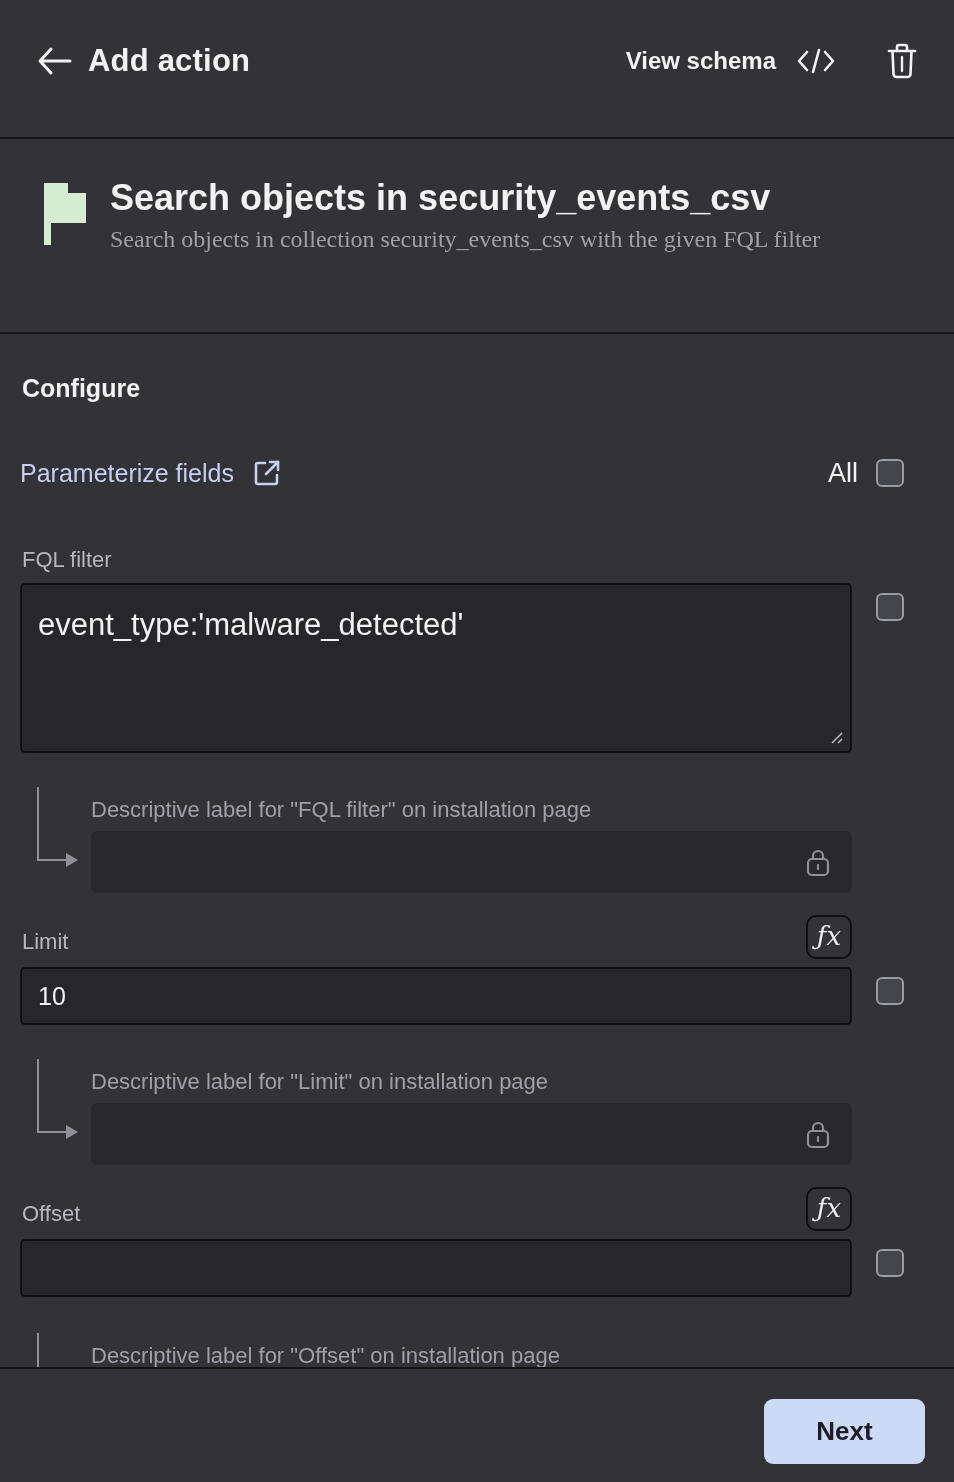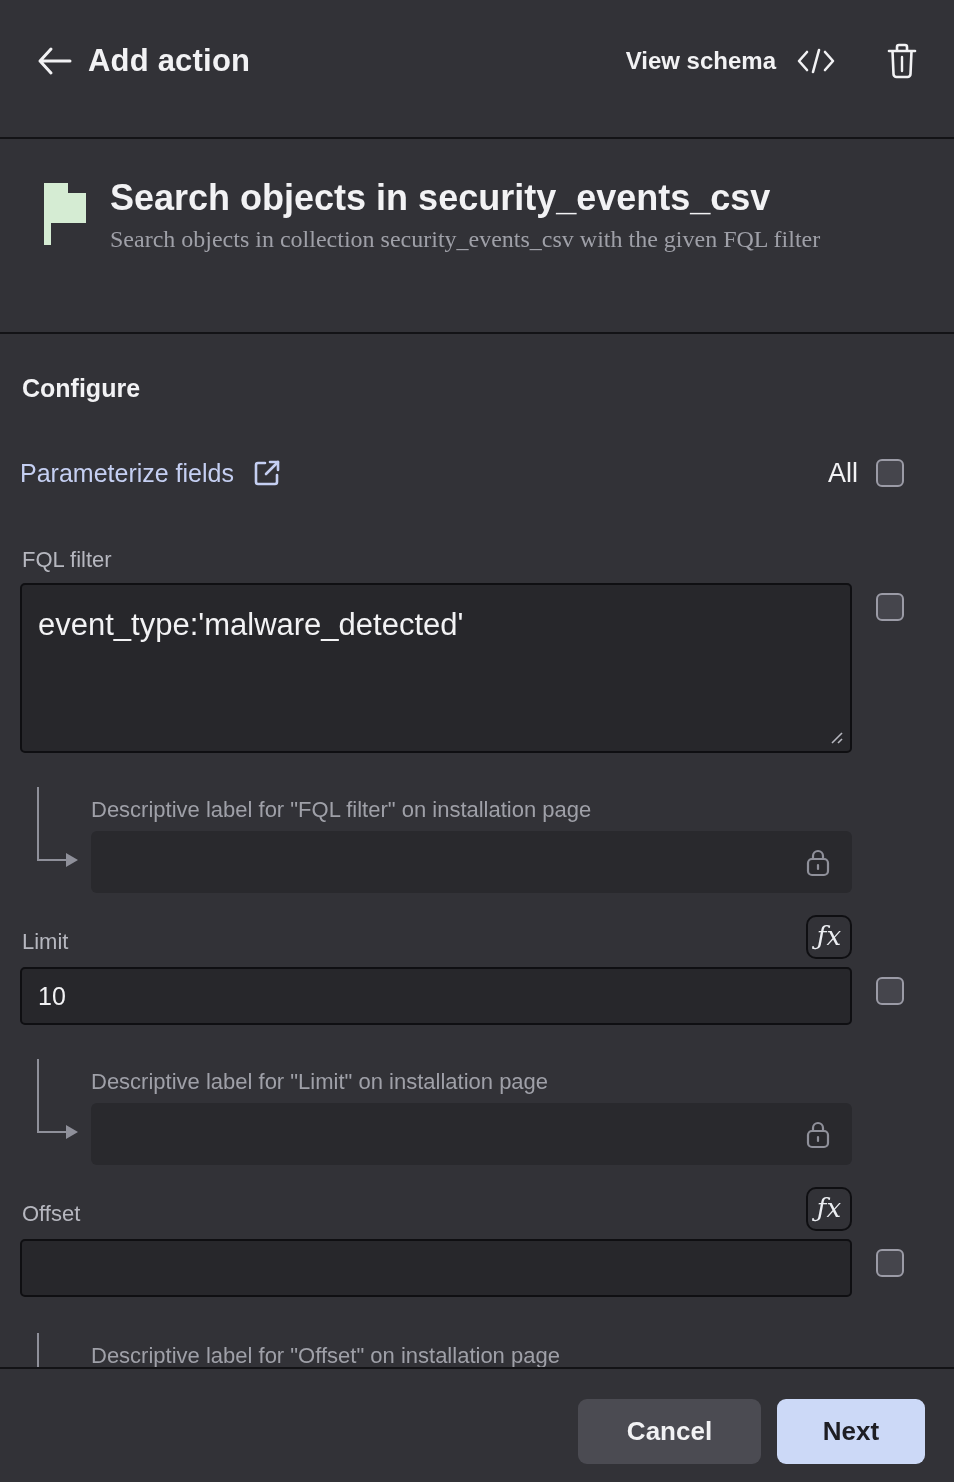--- a/index.html
+++ b/index.html
@@ -148,21 +148,21 @@
     display: flex; align-items: center; justify-content: flex-end;
     padding-right: 29px; gap: 16px;
     background: var(--page-bg, #323237);
   }
   .btn {
     height: 65px; border: none; border-radius: 9px;
     font-family: "Liberation Sans", "DejaVu Sans", sans-serif;
     font-size: 26px; font-weight: 700; cursor: pointer;
   }
   .btn-cancel { width: 183px; background: var(--cancel-bg, #4b4b52); color: var(--text-primary, #f2f2f4); }
-  .btn-next { width: 148px; background: var(--next-bg, #ccd9f7); color: var(--next-text, #1e1e24); }
+  .btn-next { width: 161px; background: var(--next-bg, #ccd9f7); color: var(--next-text, #1e1e24); }
 
   svg { display: block; }
 </style>
 </head>
 <body>
 
 <div class="panel">
 
   <div class="header">
     <div class="back-btn">
@@ -316,17 +316,16 @@
         <div class="desc-label">Descriptive label for "Offset" on installation page</div>
 
       </div>
     </div>
 
   </div>
 
   <div class="divider"></div>
 
   <div class="footer">
-    <button class="btn btn-cancel">Cancel</button>
     <button class="btn btn-next">Next</button>
   </div>
 
 </div>
 
 </body></html>

